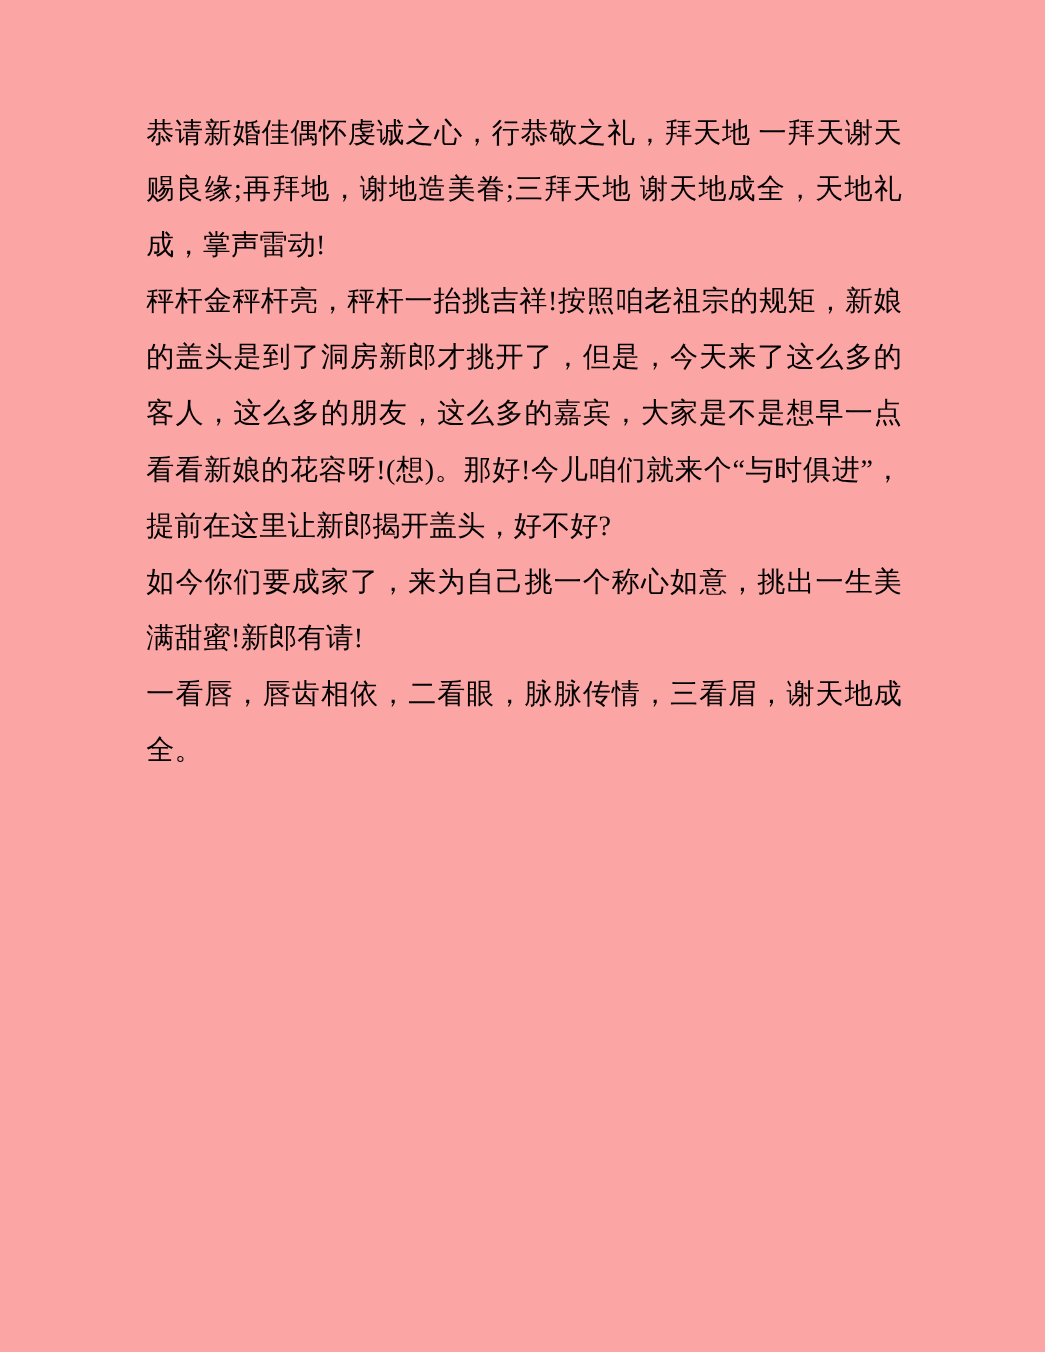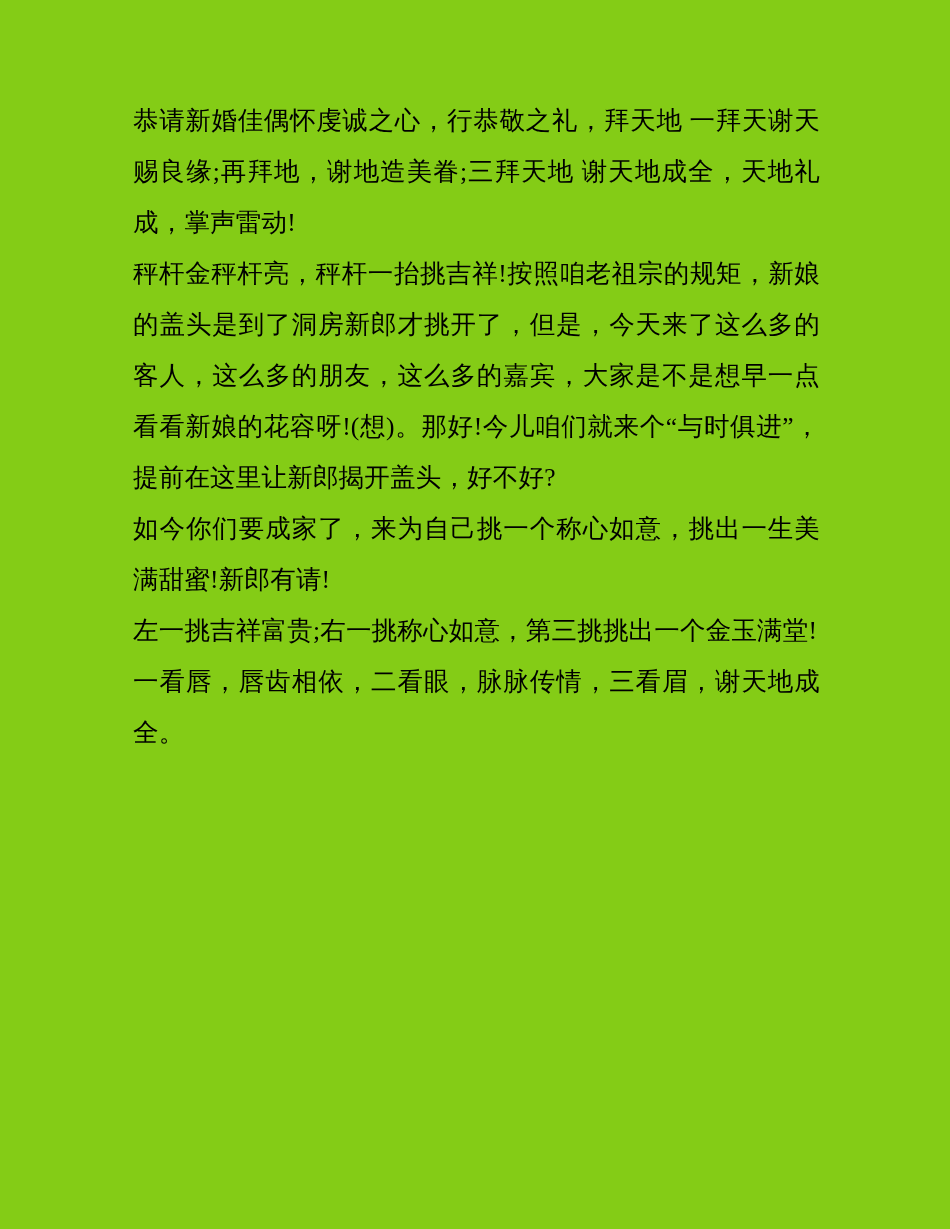--- a/index.html
+++ b/index.html
@@ -12,21 +12,21 @@
     height: 1229px;
     font-family: "Liberation Serif", "DejaVu Serif", serif;
     color: #000000;
     overflow: hidden;
   }
   .page {
     width: 950px;
     height: 1229px;
     box-sizing: border-box;
     padding: 95px 130px 60px 133px;
-    background: #84cc16;
+    background: #fca5a5;
     position: relative;
   }
   .doc-body {
     font-size: 25.5px;
     line-height: 51px;
     text-align: justify;
     text-justify: inter-ideograph;
     letter-spacing: 0.2px;
   }
   .para {
@@ -36,16 +36,15 @@
   }
 </style>
 </head>
 <body>
 
 <div class="page">
   <div class="doc-body">
     <p class="para">恭请新婚佳偶怀虔诚之心，行恭敬之礼，拜天地 一拜天谢天赐良缘;再拜地，谢地造美眷;三拜天地 谢天地成全，天地礼成，掌声雷动!</p>
     <p class="para">秤杆金秤杆亮，秤杆一抬挑吉祥!按照咱老祖宗的规矩，新娘的盖头是到了洞房新郎才挑开了，但是，今天来了这么多的客人，这么多的朋友，这么多的嘉宾，大家是不是想早一点看看新娘的花容呀!(想)。那好!今儿咱们就来个“与时俱进”，提前在这里让新郎揭开盖头，好不好?</p>
     <p class="para">如今你们要成家了，来为自己挑一个称心如意，挑出一生美满甜蜜!新郎有请!</p>
-    <p class="para">左一挑吉祥富贵;右一挑称心如意，第三挑挑出一个金玉满堂!</p>
     <p class="para">一看唇，唇齿相依，二看眼，脉脉传情，三看眉，谢天地成全。</p>
   </div>
 </div>
 
 </body></html>

